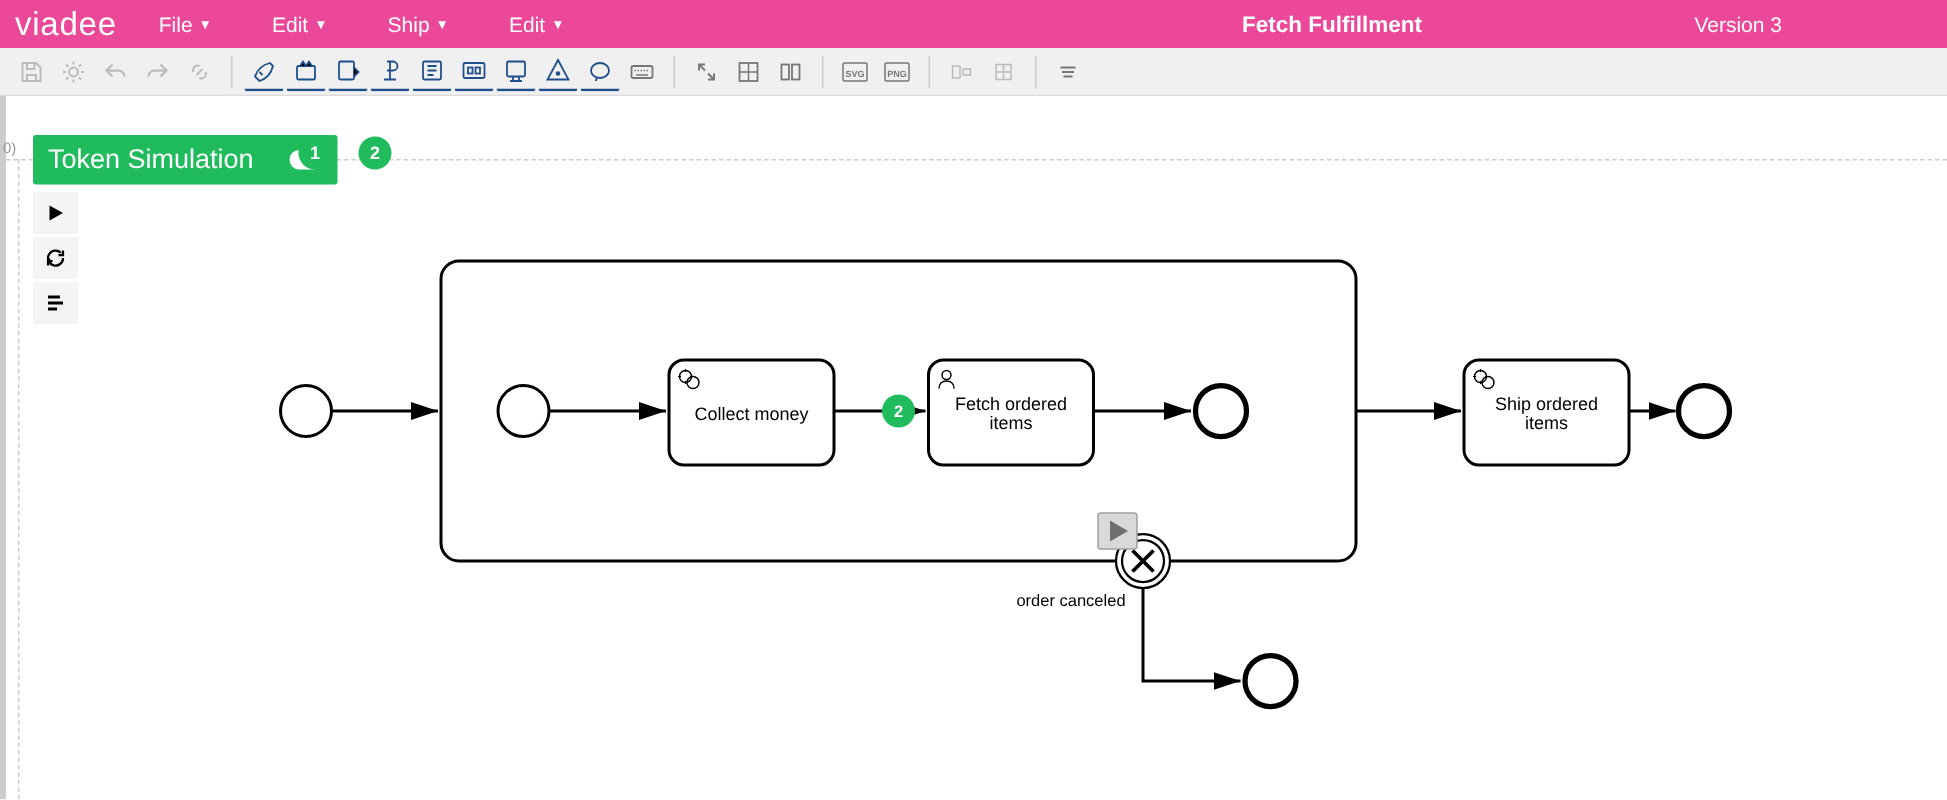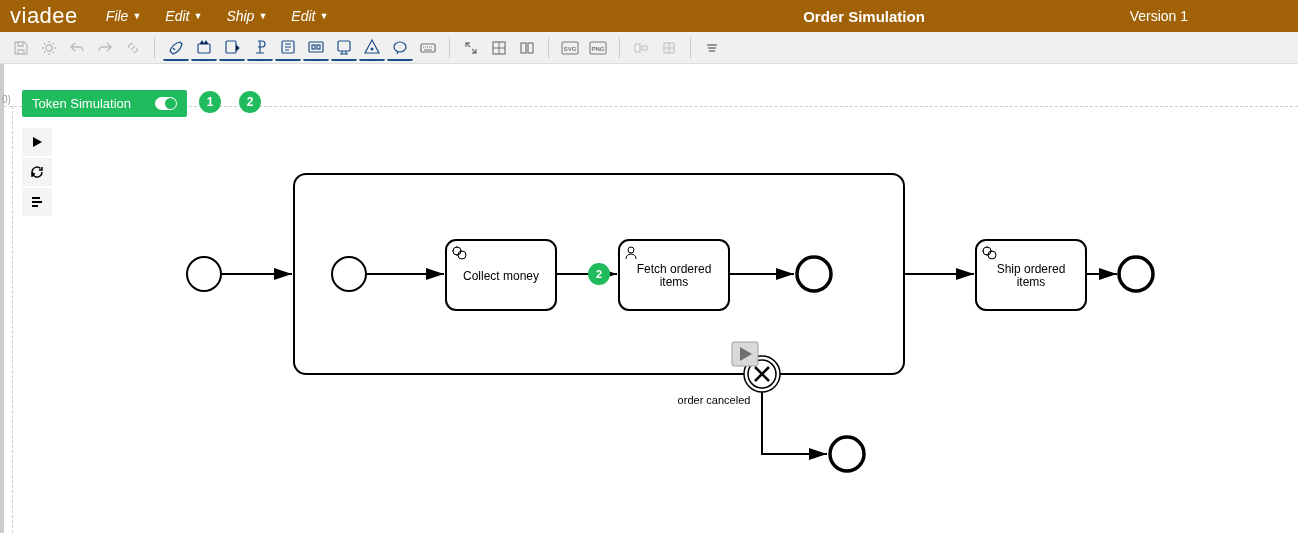--- a/index.html
+++ b/index.html
@@ -1,33 +1,33 @@
 <!DOCTYPE html>
 <html><head>
 <meta charset="utf-8">
 <style>
   * { box-sizing: border-box; margin: 0; padding: 0; }
   body { font-family: Arial, Helvetica, sans-serif; font-size: 13px; width: 1298px; height: 533px; overflow: hidden; background: #fff; }
-  .header { background: #a16207; color: #fff; height: 32px; display: flex; align-items: center; padding: 0 10px; }
+  .header { background: #ec4899; color: #fff; height: 32px; display: flex; align-items: center; padding: 0 10px; }
   .logo { font-size: 22px; font-weight: 300; letter-spacing: 0.5px; margin-right: 18px; }
-  .menubar { display: flex; gap: 4px; align-items: center; flex: 0 0 auto; font-style: italic; }
+  .menubar { display: flex; gap: 20px; align-items: center; flex: 0 0 auto; }
   .menu-item { padding: 4px 10px; cursor: pointer; font-size: 14px; display: flex; align-items: center; gap: 4px; }
   .caret { font-size: 9px; }
   .title { flex: 1; text-align: center; font-weight: bold; font-size: 15px; margin-left: 260px; }
   .version { font-size: 14px; padding-right: 100px; }
   .toolbar { background: #f0f0f0; height: 32px; border-bottom: 1px solid #ddd; display: flex; align-items: center; padding: 0 8px; gap: 2px; }
   .tbtn { width: 26px; height: 26px; display: inline-flex; align-items: center; justify-content: center; cursor: pointer; color: #777; border-radius: 2px; }
   .tbtn.blue { color: #1f4e8c; border-bottom: 2px solid #1f4e8c; }
   .tbtn.disabled { color: #bbb; cursor: default; }
   .tsep { width: 1px; height: 22px; background: #ccc; margin: 0 6px; }
   .canvas-wrap { position: relative; width: 100%; height: calc(100% - 64px); background: #fff; border-left: 4px solid #ccc; }
   .dashed-top { position: absolute; top: 42px; left: 0; right: 0; border-top: 1px dashed #ccc; }
   .dashed-left { position: absolute; top: 42px; bottom: 0; left: 8px; border-left: 1px dashed #ccc; }
   .origin { position: absolute; top: 30px; left: -2px; font-size: 10px; color: #999; }
-  .token-sim { position: absolute; top: 26px; left: 18px; background: #1fbb5d; color: #fff; padding: 6px 10px; border-radius: 2px; font-size: 13px; display: flex; align-items: center; gap: 24px; cursor: pointer; }
+  .token-sim { position: absolute; top: 26px; left: 18px; background: #1fbb5d; color: #fff; padding: 6px 10px; border-radius: 2px; font-size: 18px; display: flex; align-items: center; gap: 24px; cursor: pointer; }
   .toggle { width: 22px; height: 13px; background: #fff; border-radius: 8px; position: relative; }
   .toggle::after { content: ""; position: absolute; right: 1px; top: 1px; width: 11px; height: 11px; background: #1fbb5d; border-radius: 50%; }
   .badge { position: absolute; width: 22px; height: 22px; background: #1fbb5d; color: #fff; border-radius: 50%; display: flex; align-items: center; justify-content: center; font-size: 12px; font-weight: bold; }
   .sim-controls { position: absolute; left: 18px; top: 64px; display: flex; flex-direction: column; gap: 2px; }
   .sim-btn { width: 30px; height: 28px; display: flex; align-items: center; justify-content: center; background: #f4f4f4; cursor: pointer; color: #333; }
   .svg-canvas { position: absolute; left: 0; top: 0; width: 100%; height: 100%; }
   .task-label { font-size: 12px; }
   .cancel-label { font-size: 11px; }
   .play-overlay { fill: #d9d9d9; stroke: #a0a0a0; }
 </style>
@@ -47,22 +47,22 @@
       </div>
     <div class="menu-item">
         <span>Ship</span>
         <span class="caret">▼</span>
       </div>
     <div class="menu-item">
         <span>Edit</span>
         <span class="caret">▼</span>
       </div>
   </div>
-  <div class="title">Order Simulation</div>
-  <div class="version">Version 1</div>
+  <div class="title">Fetch Fulfillment</div>
+  <div class="version">Version 3</div>
 </div>
 
 <div class="toolbar">
   <div class="tbtn disabled">
       <svg width="16" height="16" viewBox="0 0 16 16">
         <path fill="none" stroke="currentColor" stroke-width="1.3" d="M2 2h9l3 3v9H2z M5 2v4h5V2 M5 14v-4h6v4"></path>
       </svg>
     </div>
   <div class="tbtn disabled">
       <svg width="16" height="16" viewBox="0 0 16 16">

